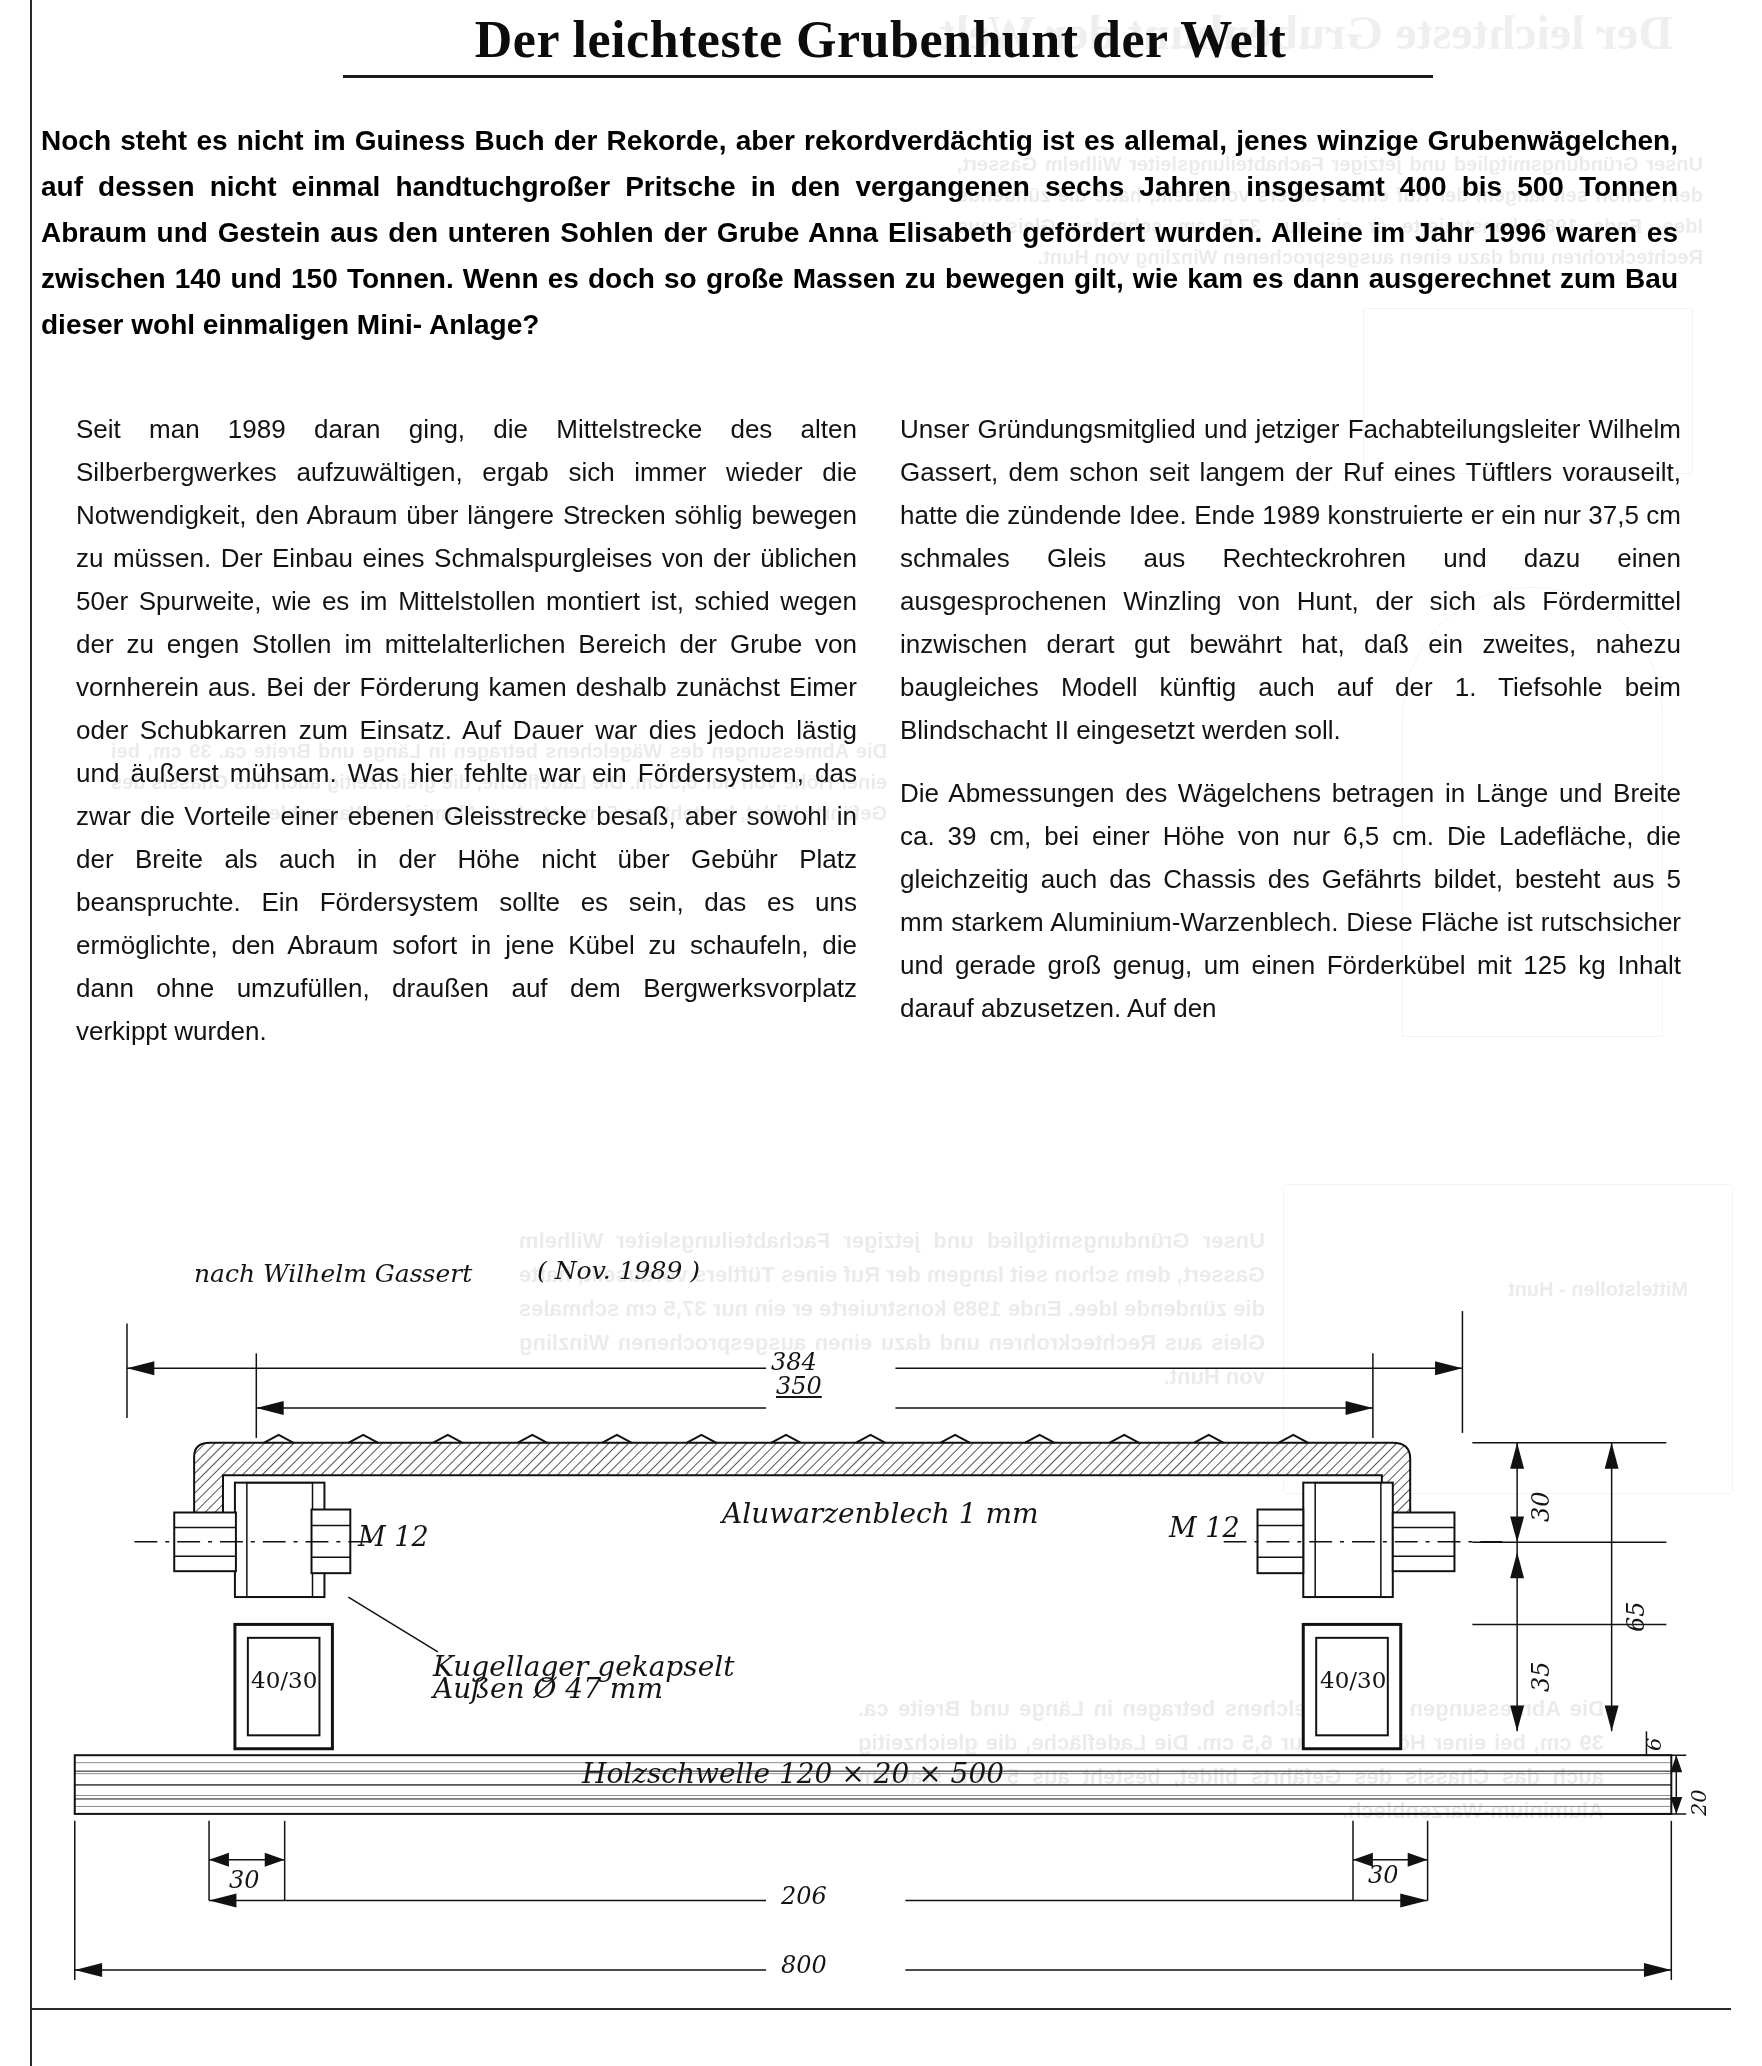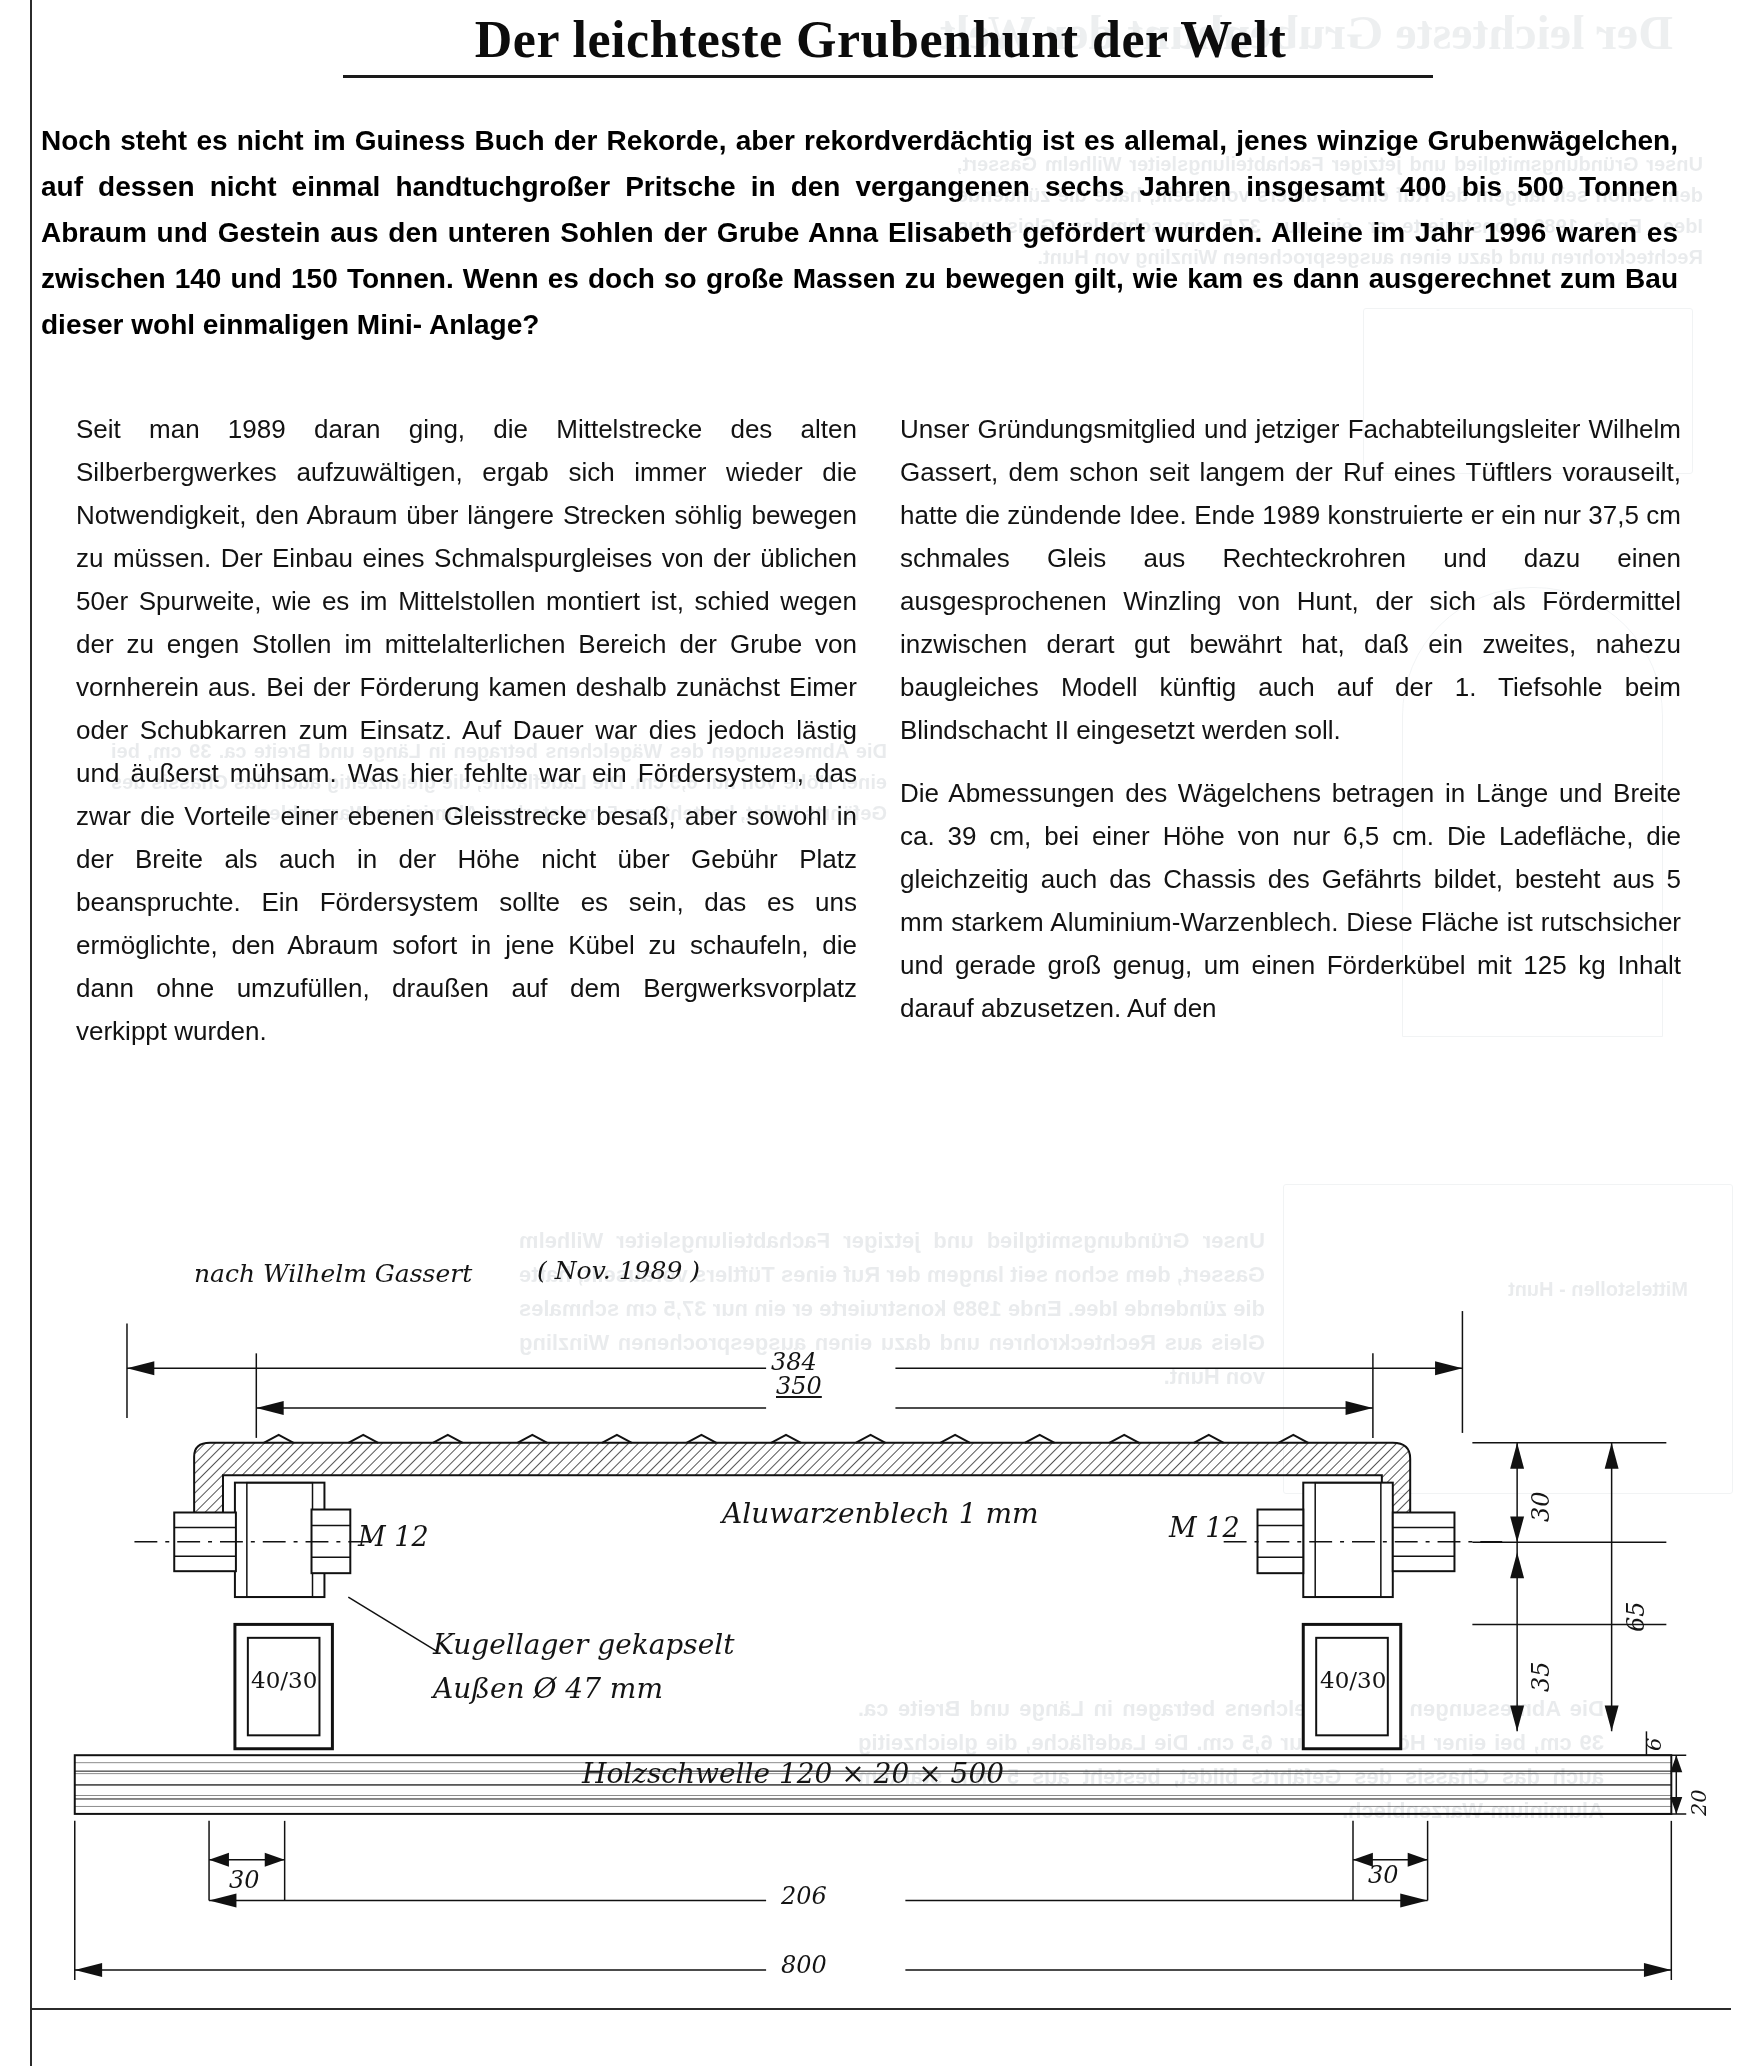--- a/index.html
+++ b/index.html
@@ -323,21 +323,21 @@
     </svg>
 
     <div class="dim" style="left:741px; top:144px;">384</div>
     <div class="dim" style="left:746px; top:168px;text-decoration:underline;">350</div>
 
     <div class="hand" style="left:692px; top:293px; font-size:28px;">Aluwarzenblech 1 mm</div>
 
     <div class="hand" style="left:328px; top:317px; font-size:27px;">M 12</div>
     <div class="hand" style="left:1139px; top:308px; font-size:27px;">M 12</div>
 
-    <div class="hand" style="left:403px; top:424px; font-size:28px;">Kugellager gekapselt</div>
+    <div class="hand" style="left:403px; top:446px; font-size:28px;">Kugellager gekapselt</div>
     <div class="hand" style="left:403px; top:468px; font-size:28px;">Außen Ø 47 mm</div>
 
     <div class="hand" style="left:221px; top:463px; font-size:23px; font-style:normal;">40/30</div>
     <div class="hand" style="left:1290px; top:463px; font-size:23px; font-style:normal;">40/30</div>
 
     <div class="hand" style="left:552px; top:553px; font-size:28px;">Holzschwelle 120 × 20 × 500</div>
 
     <div class="dim dim-rot" style="left:1497px; top:318px;">30</div>
     <div class="dim dim-rot" style="left:1497px; top:488px;">35</div>
     <div class="dim dim-rot" style="left:1592px; top:428px;">65</div>

